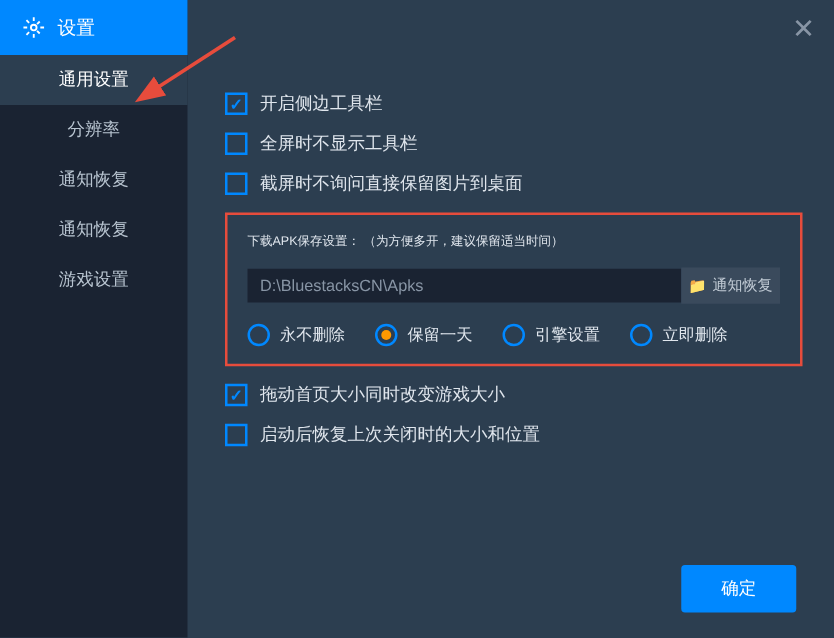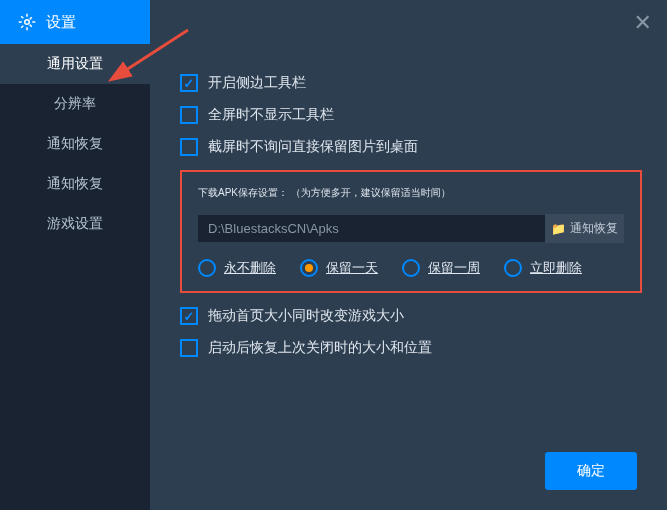--- a/index.html
+++ b/index.html
@@ -133,21 +133,20 @@
       gap: 24px;
       align-items: center;
     }
     .radio-item {
       display: flex;
       align-items: center;
       gap: 8px;
       color: #e0e6ed;
       font-size: 13px;
       cursor: pointer;
-      text-decoration: underline;
     }
     .radio {
       width: 18px;
       height: 18px;
       border: 2px solid #0088ff;
       border-radius: 50%;
       display: flex;
       align-items: center;
       justify-content: center;
     }
@@ -243,21 +242,21 @@
       <div class="radio-item">
         <span class="radio"></span>
         <span>永不删除</span>
       </div>
       <div class="radio-item">
         <span class="radio selected"></span>
         <span>保留一天</span>
       </div>
       <div class="radio-item">
         <span class="radio"></span>
-        <span>保留一周</span>
+        <span>引擎设置</span>
       </div>
       <div class="radio-item">
         <span class="radio"></span>
         <span>立即删除</span>
       </div>
     </div>
   </div>
 
   <div class="check-row">
     <span class="checkbox checked"></span>

